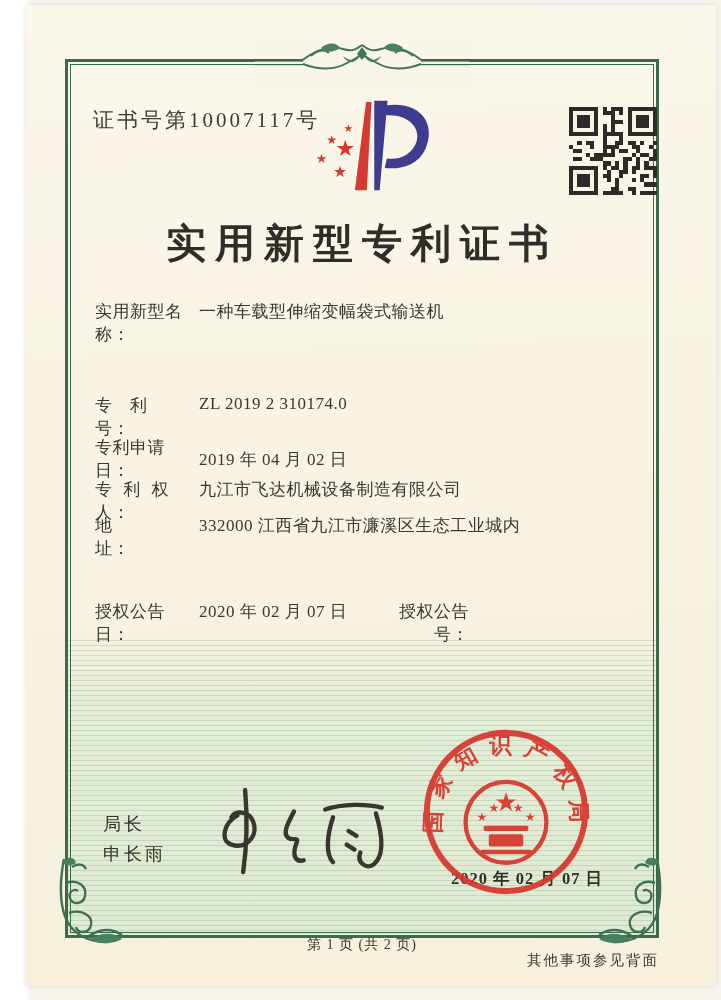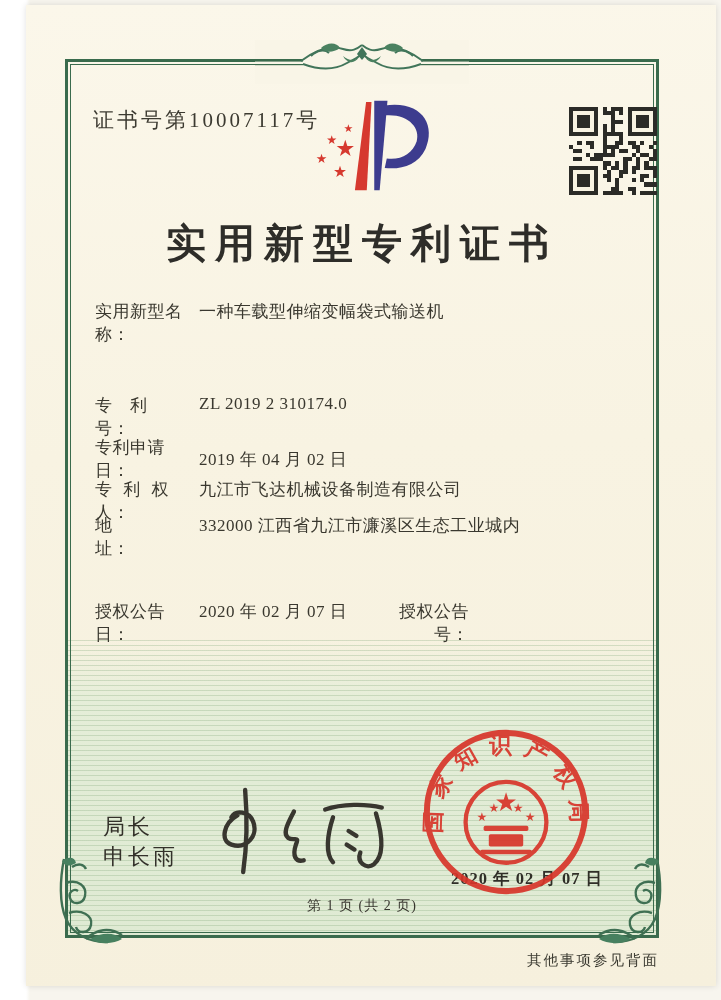--- a/index.html
+++ b/index.html
@@ -23,24 +23,24 @@
   .title { left:65px; top:216px; width:594px; text-align:center; font-size:40px;
            font-weight:600; letter-spacing:9px; color:#2e2d29; }
   .row { left:95px; width:562px; display:flex; font-size:17px; color:#3a382f; letter-spacing:.5px; }
   .row .lbl { flex:0 0 104px; }
   .row .val { flex:1; }
   .grant-group2 { position:absolute; left:270px; top:0; display:flex;text-align:right; }
   .grant-group2 .lbl { flex:0 0 104px; }
   .bodytext { left:95px; top:590px; width:556px; color:#46443a; font-size:15px;
               line-height:21.6px; }
   .bodytext p { text-indent:2em; letter-spacing:.4px; }
-  .signer { left:103px; font-size:22px; letter-spacing:3px; color:#33312a; }
+  .signer { left:103px; font-size:18px; letter-spacing:3px; color:#33312a; }
   .seal-date { left:437px; top:868px; width:180px; text-align:center; font-size:16.5px;
                letter-spacing:1px; color:#2f2e27; font-weight:600; }
-  .footer-page { left:65px; top:897px; width:594px; text-align:center; font-size:14px;
+  .footer-page { left:65px; top:936px; width:594px; text-align:center; font-size:14px;
                  color:#37352e; letter-spacing:1px; }
   .footer-note { left:65px; top:951px; width:594px; text-align:right; font-size:14.5px;
                  color:#3b3a31; letter-spacing:2px; }
   .qr { left:569px; top:107px; width:88px; height:88px; }
   .mirror { transform:scaleX(-1); }
   svg { display:block; }
 </style>
 </head>
 <body>
 

